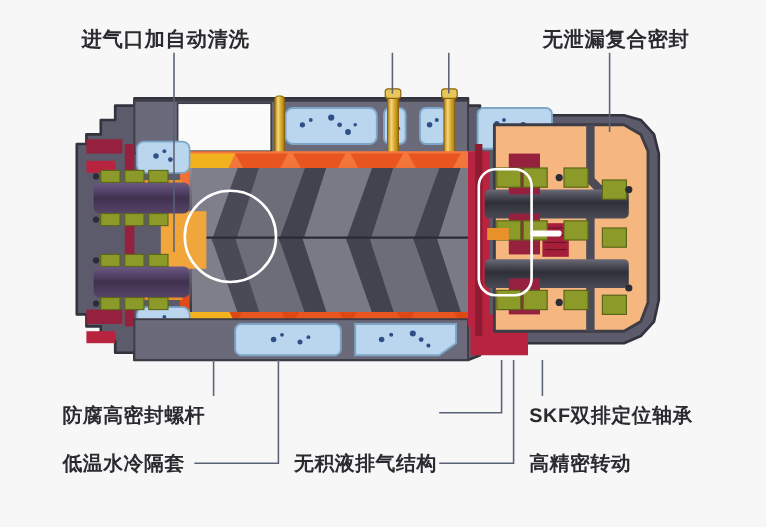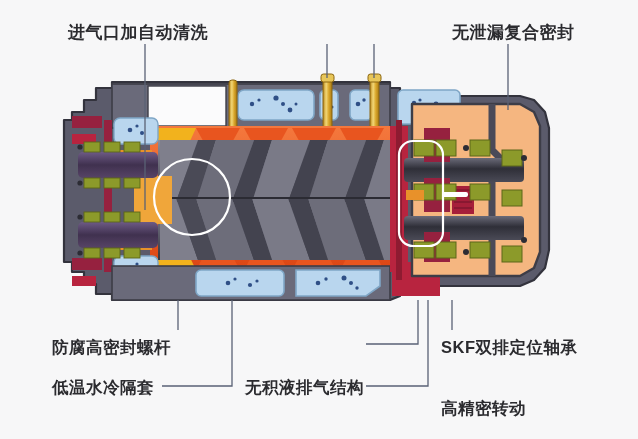--- a/index.html
+++ b/index.html
@@ -314,15 +314,15 @@
     </g>
   </svg>
 
   <div class="lbl" style="left:68px;top:24px;text-align:center;">进气口加自动清洗</div>
   <div class="lbl" style="left:452px;top:24px;">无泄漏复合密封</div>
 
   <div class="lbl sm" style="left:52px;top:339px;">防腐高密封螺杆</div>
   <div class="lbl sm" style="left:441px;top:339px;">SKF双排定位轴承</div>
   <div class="lbl sm" style="left:52px;top:379px;">低温水冷隔套</div>
   <div class="lbl sm" style="left:245px;top:379px;">无积液排气结构</div>
-  <div class="lbl sm" style="left:441px;top:400px;">高精密转动</div>
+  <div class="lbl sm" style="left:441px;top:379px;">高精密转动</div>
 
 </div>
 
 </body></html>

